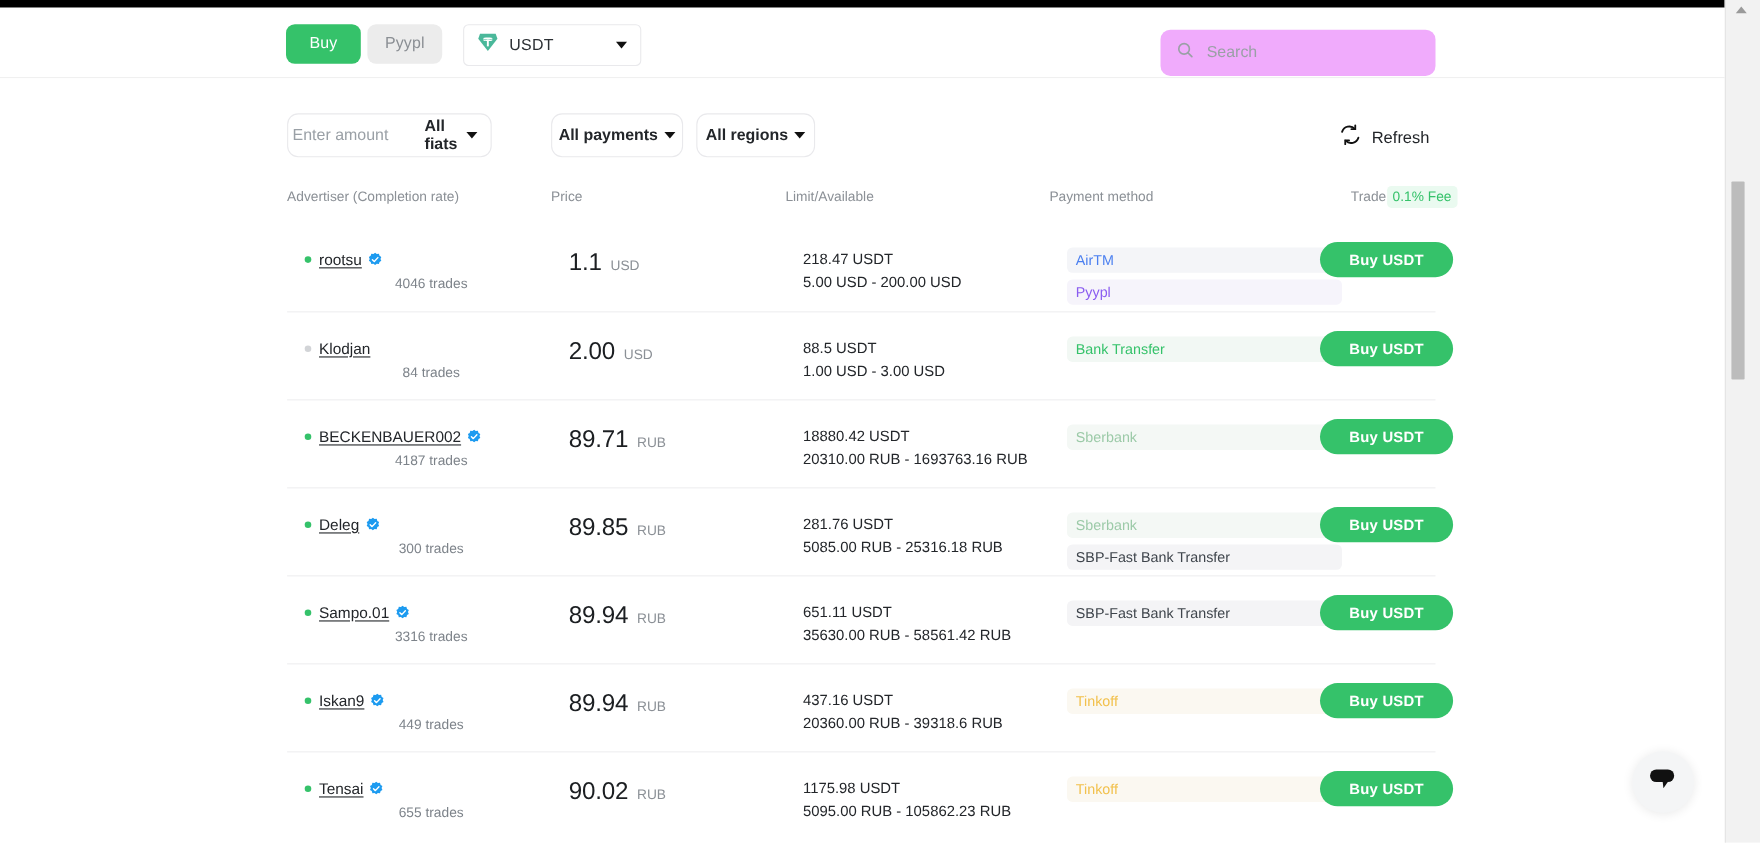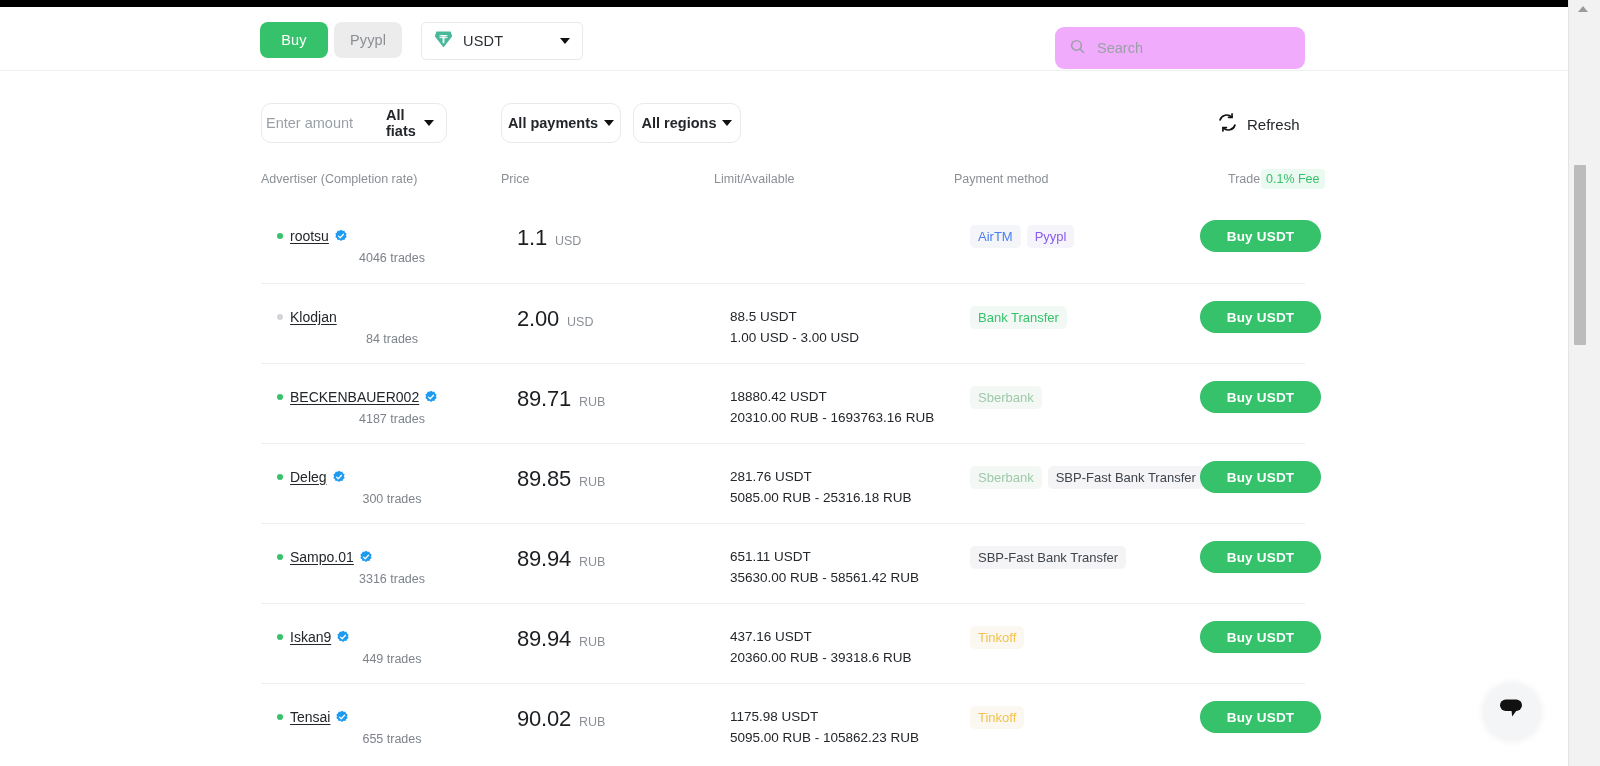--- a/index.html
+++ b/index.html
@@ -241,21 +241,21 @@
     color: #8b9096;
     margin-left: 8px;
   }
 
   
   .c-limit { left: 453px; top: 25px; }
   .limit-top { font-size: 13.5px; color: #23262a; }
   .limit-bot { font-size: 13.5px; color: #23262a; margin-top: 6px; }
 
   
-  .c-pay { left: 693px; top: 22px; display: flex; flex-wrap: wrap; gap: 6px; width: 250px; }
+  .c-pay { left: 693px; top: 22px; display: flex; flex-wrap: wrap; gap: 6px; width: 250px; flex-direction: column; }
   .tag {
     font-size: 13px;
     border-radius: 5px;
     padding: 4px 8px;
     background: #f4f4f6;
     color: #5a6069;
     white-space: nowrap;
   }
   .tag.blue   { color: #4a7ff0; background: #f4f5f8; }
   .tag.purple { color: #8a5cf0; background: #f6f4fb; }
@@ -415,20 +415,24 @@
               <span class="verified"><svg viewBox="0 0 24 24" width="14" height="14">
                   <path d="M12 1.2 l2.6 2 3.3-.3 1 3.2 2.8 1.8-1.3 3 1.3 3-2.8 1.8-1 3.2-3.3-.3-2.6 2-2.6-2-3.3 .3-1-3.2-2.8-1.8 1.3-3-1.3-3 2.8-1.8 1-3.2 3.3 .3z" fill="#1d9bf0"></path>
                   <polyline points="7.8,12.2 10.7,15 16.3,8.9" fill="none" stroke="#fff" stroke-width="2.2" stroke-linecap="round" stroke-linejoin="round"></polyline>
                 </svg></span>
             </div>
             <div class="adv-trades">4046 trades</div>
           </div>
           <div class="cell c-price">
             <span class="price-num">1.1</span>
             <span class="price-cur">USD</span>
+          </div>
+          <div class="cell c-limit">
+            <div class="limit-top">218.47 USDT</div>
+            <div class="limit-bot">5.00 USD - 200.00 USD</div>
           </div>
           <div class="cell c-pay">
             <span class="tag blue">AirTM</span>
             <span class="tag purple">Pyypl</span>
           </div>
           <div class="cell c-trade"><button class="buy-btn">Buy USDT</button></div>
         </div>
         <div class="row">
           <div class="cell c-adv">
             <div class="adv-line">

